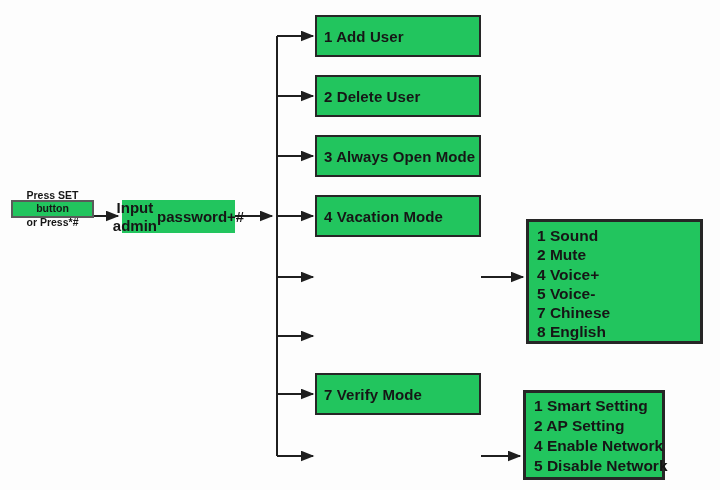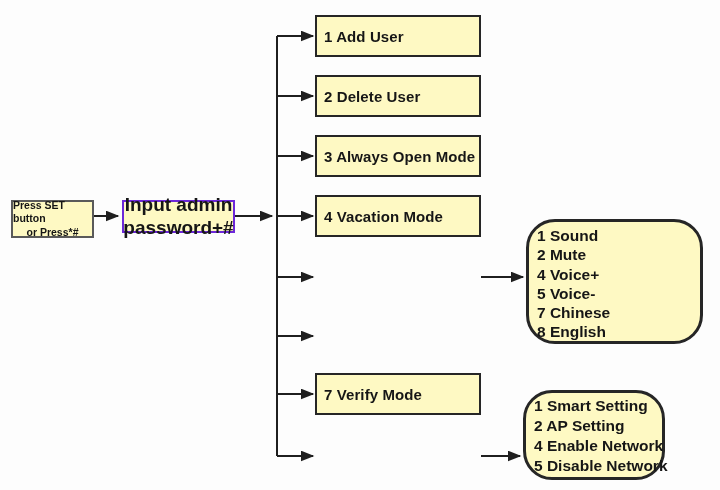--- a/index.html
+++ b/index.html
@@ -17,55 +17,55 @@
     overflow: hidden;
   }
   #connectors {
     position: absolute;
     left: 0; top: 0;
     width: 720px; height: 490px;
   }
   .box {
     position: absolute;
     box-sizing: border-box;
-    background: #fef9c3;
+    background: #22c55e;
     border: 2px solid #262626;
     font-weight: bold;
     color: #161616;
   }
   .start-box {
-    left: 11px; top: 200px; width: 83px; height: 38px;
+    left: 11px; top: 200px; width: 83px; height: 18px;
     border: 2px solid #5a5a5a;
     font-size: 10.5px;
     line-height: 1.3;
     display: flex; flex-direction: column;
     align-items: center; justify-content: center;
+    text-align: center;
   }
   .pw-box {
     left: 122px; top: 200px; width: 113px; height: 33px;
-    border: 2px solid #6d28d9;
-    font-size: 19px;
+    border: 2px solid #22c55e;
+    font-size: 15px;
     line-height: 1.18;
-    display: flex; flex-direction: column;
+    display: flex; flex-direction: row;
     align-items: center; justify-content: center;
     text-align: center;
   }
   .menu-box {
     left: 315px; width: 166px; height: 42px;
     display: flex; align-items: center;
     padding-left: 7px;
     font-size: 15px;
     letter-spacing: 0.1px;
     white-space: nowrap;
   }
   .submenu-box {
     border-width: 3px;
     font-size: 15.5px;
     white-space: nowrap;
-    border-radius: 29px;
   }
   .voice-box {
     left: 526px; top: 219px; width: 177px; height: 125px;
     padding: 4px 0 0 8px;
   }
   .voice-box .submenu-line { line-height: 19.3px; }
   .net-box {
     left: 523px; top: 390px; width: 142px; height: 90px;
     padding: 3px 0 0 8px;
   }

